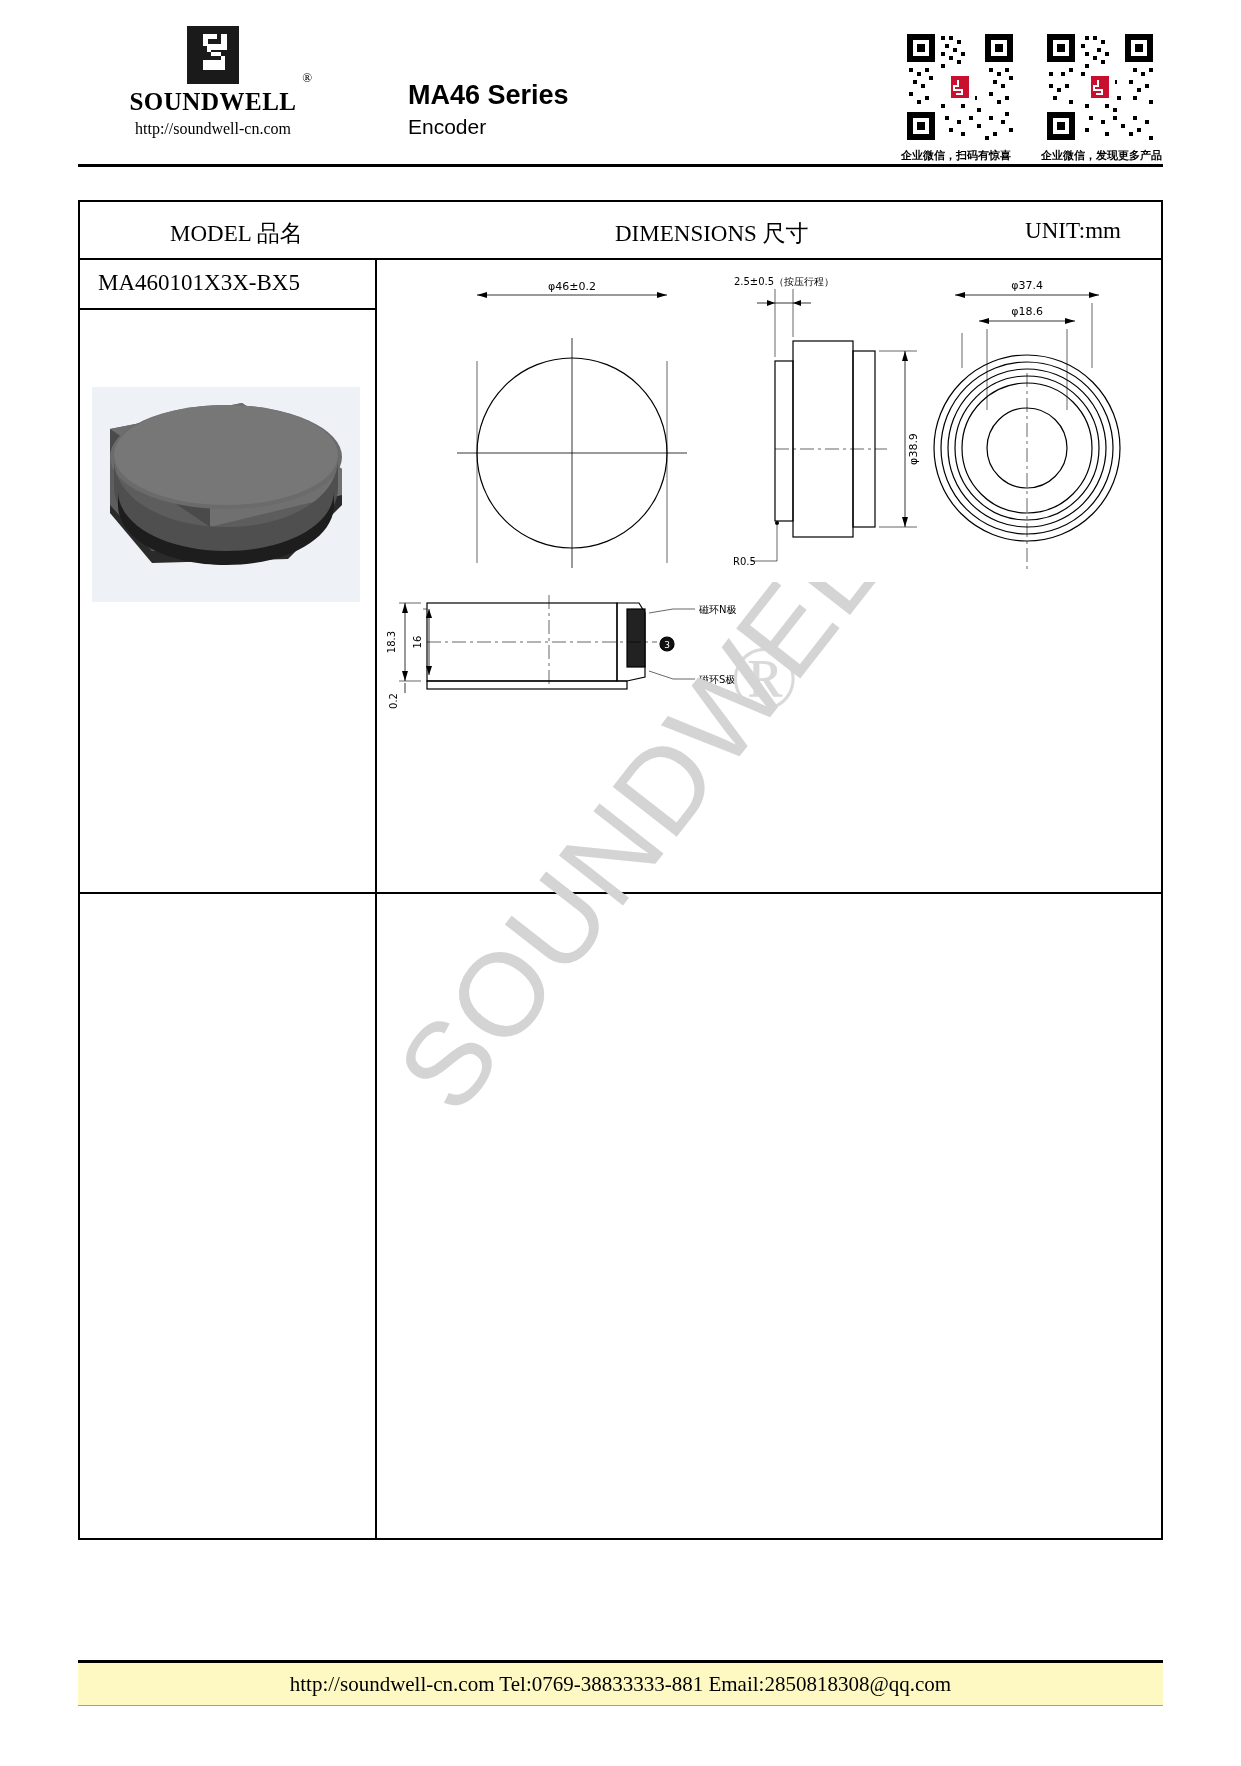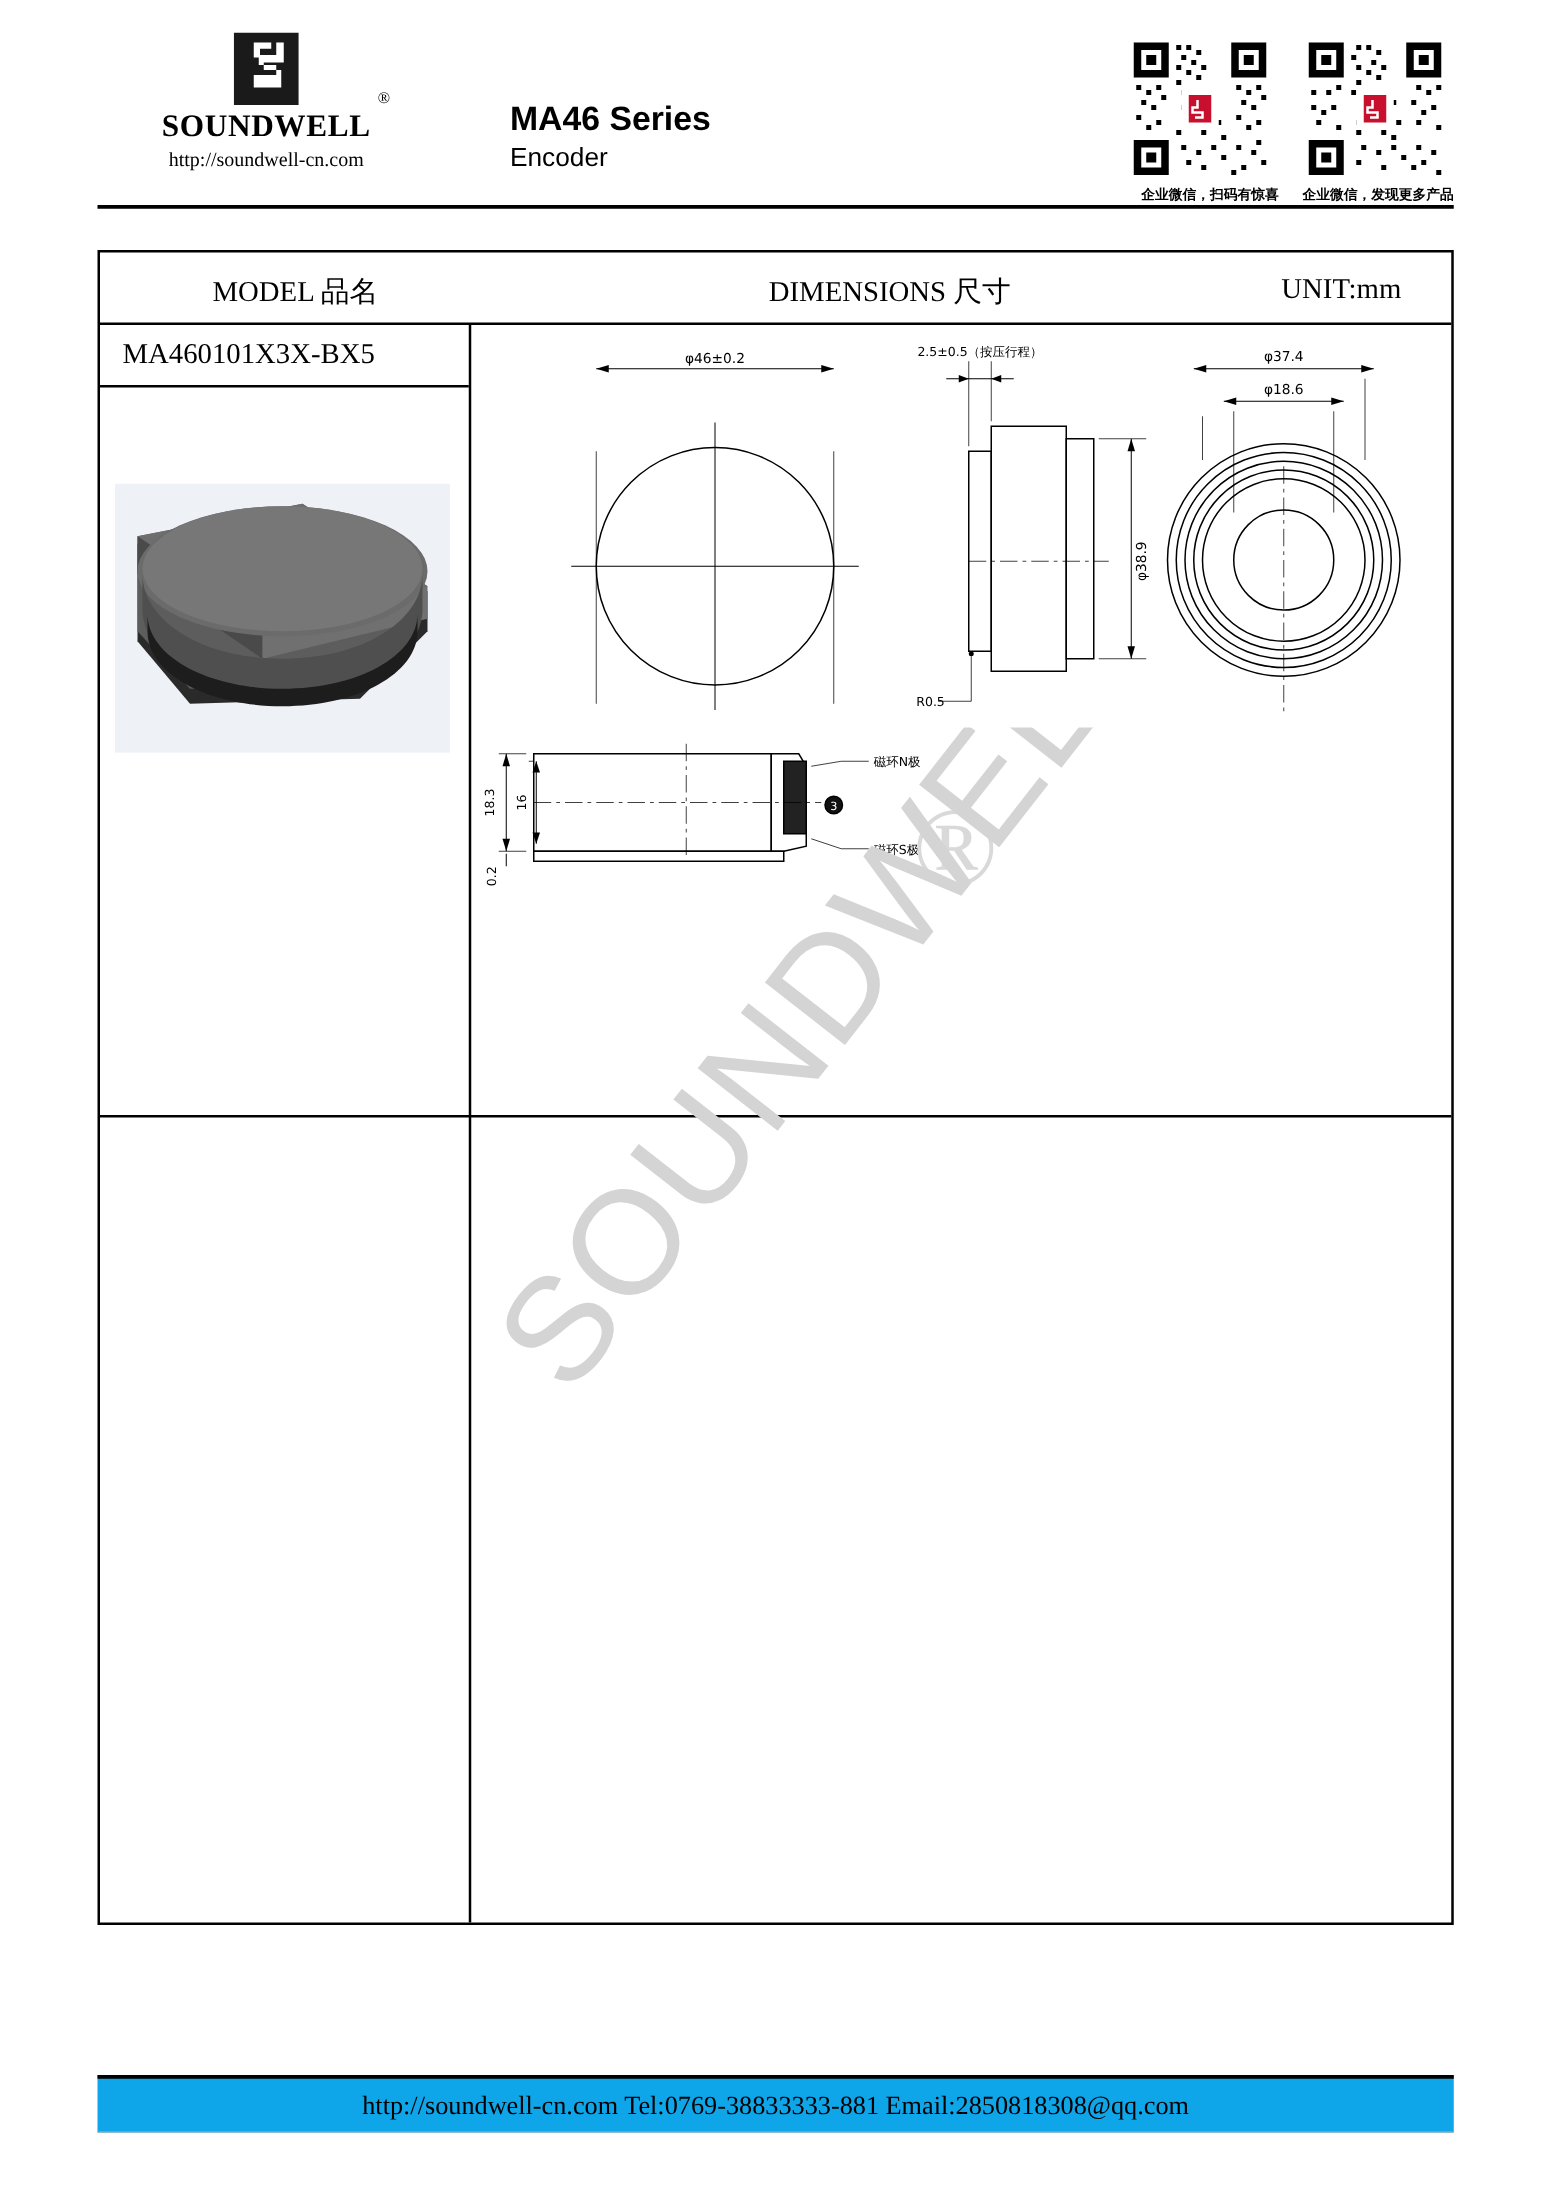--- a/index.html
+++ b/index.html
@@ -87,21 +87,21 @@
   }
   .qr-group {
     position: absolute;
     right: 0;
     top: 10px;
     display: flex;
     gap: 18px;
   }
   .qr-item {
     width: 122px;
-    text-align: right;
+    text-align: left;
   }
   .qr-img {
     width: 118px;
     height: 118px;
     position: relative;
     background: #fff;
   }
   .qr-caption {
     font-size: 11px;
     margin-top: 2px;
@@ -241,21 +241,21 @@
     color: #d9d9d9;
   }
 
   
   .footer {
     position: absolute;
     left: 78px;
     top: 1660px;
     width: 1085px;
     height: 46px;
-    background: #0ea5e9;
+    background: #fef9c3;
     border-top: 3px solid #000;
     border-bottom: 1px solid #9aa0a5;
     box-sizing: border-box;
   }
   .footer-text {
     position: absolute;
     left: 0; right: 0;
     top: 9px;
     text-align: center;
     font-size: 21px;

